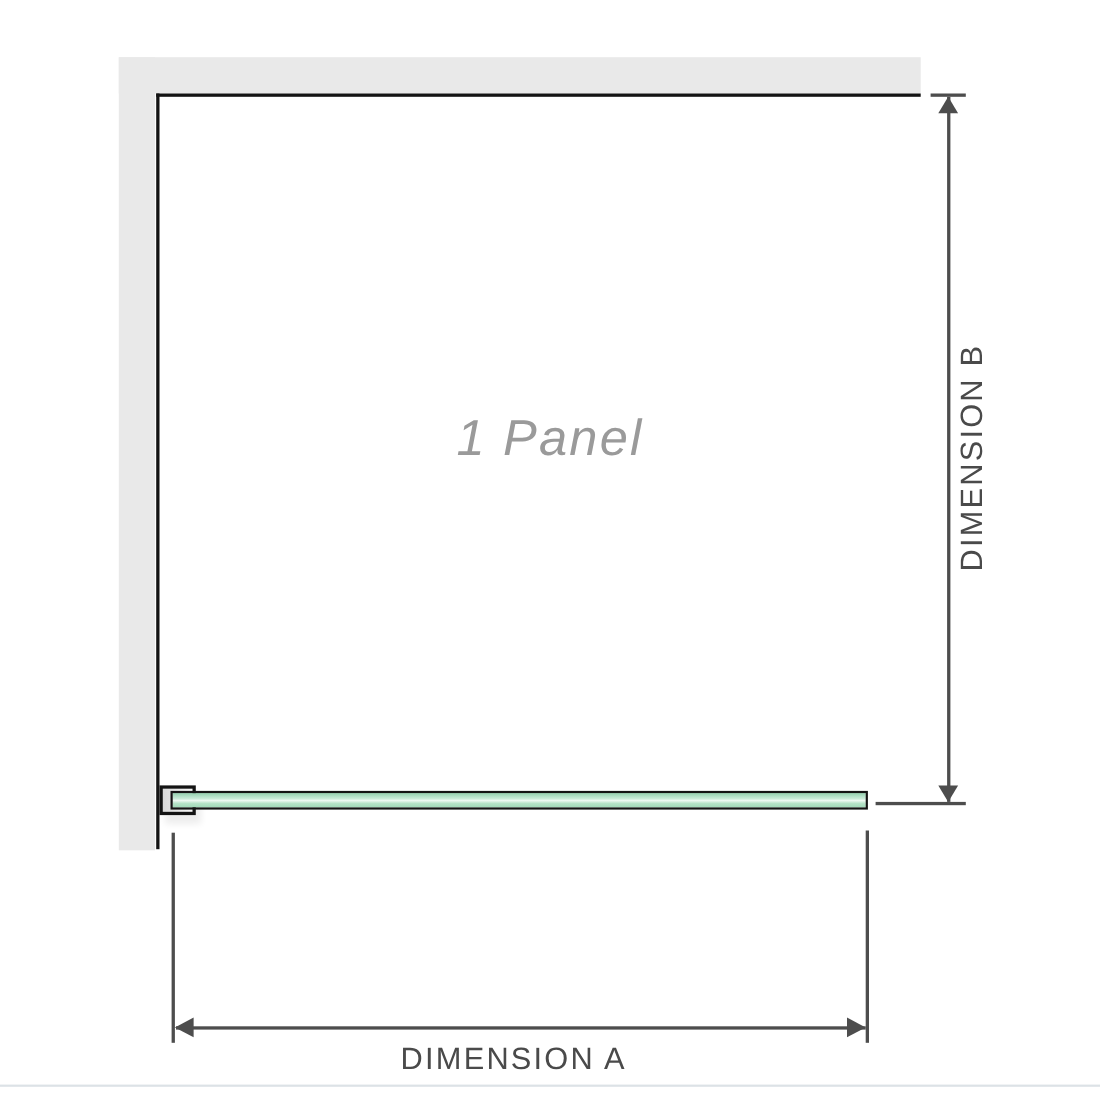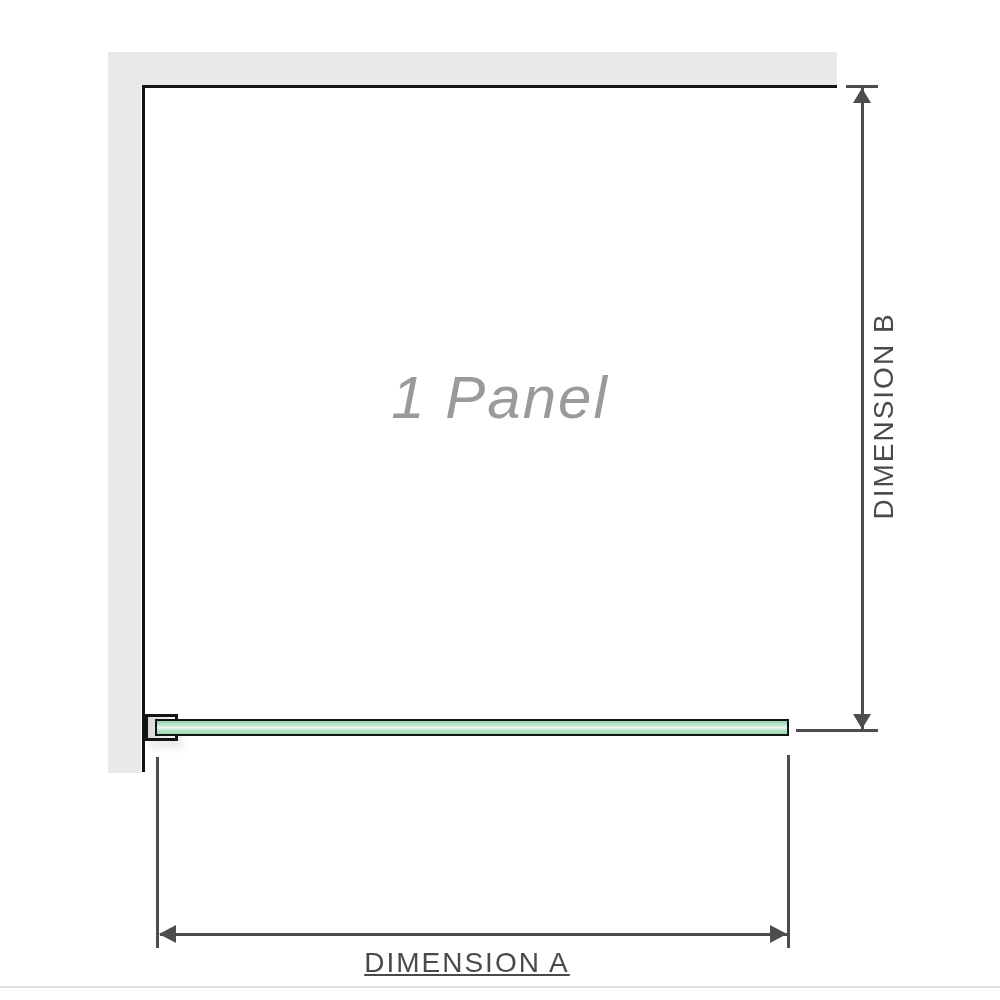--- a/index.html
+++ b/index.html
@@ -22,21 +22,21 @@
   .wall-left { left: 108px; top: 52px; width: 33px;  height: 721px; background: #e9e9e9; }
 
   
   .frame-top  { left: 142px; top: 85px; width: 695px; height: 3px; background: #141414; }
   .frame-left { left: 142px; top: 85px; width: 3px;  height: 687px; background: #141414; }
 
   
   .panel-label {
     left: 350px; top: 368px; width: 300px; height: 60px;
     line-height: 60px; text-align: center;
-    font-size: 60px; font-style: italic; font-weight: 400;
+    font-size: 46px; font-style: italic; font-weight: 400;
     letter-spacing: 2px; color: #9a9a9a;
   }
 
   
   .bracket {
     left: 145px; top: 714px; width: 33px; height: 27px;
     box-sizing: border-box; border: 3px solid #141414;
     background: linear-gradient(to right, #d9d9d9, #f7f7f7);
     box-shadow: 5px 8px 6px rgba(0,0,0,0.07);
   }
@@ -83,21 +83,21 @@
 
   
   .dim-label {
     color: #4a4a4a; font-size: 28px; font-weight: 400;
     letter-spacing: 2px; text-align: center; white-space: nowrap;
   }
   .dimB-label {
     left: 764px; top: 401px; width: 240px; height: 30px; line-height: 30px;
     transform: rotate(-90deg); transform-origin: center;
   }
-  .dimA-label { left: 317px; top: 947px; width: 300px; height: 32px; line-height: 32px; text-decoration: underline; }
+  .dimA-label { left: 317px; top: 947px; width: 300px; height: 32px; line-height: 32px; }
 
   
   .bottom-separator { left: 0; top: 986px; width: 1000px; height: 2px; background: #dce2e6; }
 </style>
 </head>
 <body>
 
 <div id="canvas">
 
   <div class="abs wall-top"></div>

